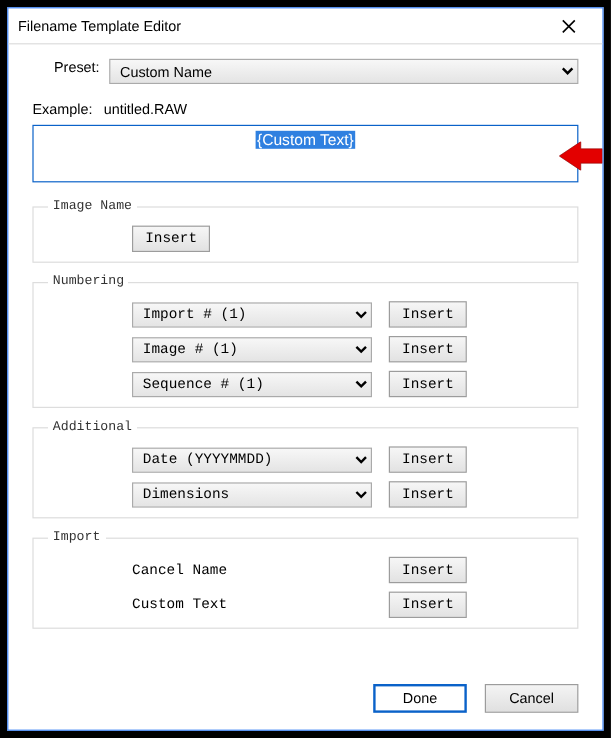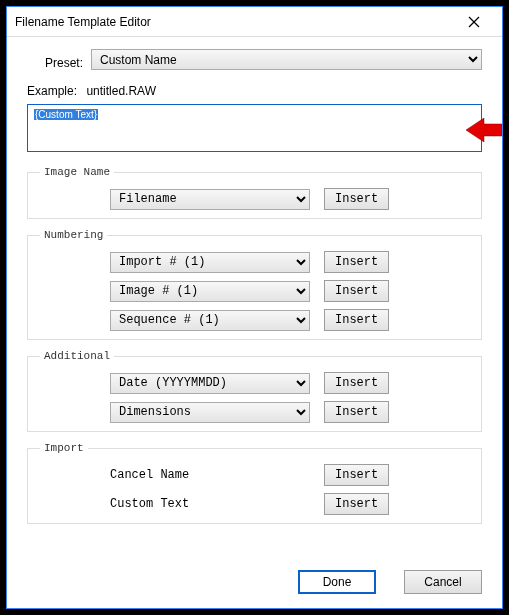--- a/index.html
+++ b/index.html
@@ -46,21 +46,21 @@
   }
   .close-x svg { display: block; margin: 0 auto; }
   .body {
     flex: 1;
     padding: 12px 20px 14px 20px;
     display: flex;
     flex-direction: column;
   }
   .row {
     display: flex;
-    align-items: flex-end;
+    align-items: flex-start;
     margin-bottom: 10px;
   }
   .label-preset {
     width: 56px;
     text-align: right;
     margin-right: 8px;
   }
   .preset-select, .token-select {
     flex: 1;
     height: 21px;
@@ -76,23 +76,24 @@
   .template-input-wrap {
     position: relative;
     margin-bottom: 14px;
   }
   .template-input {
     width: 100%;
     height: 48px;
     border: 1px solid #0a62c9;
     padding: 4px 6px;
     font: inherit;
-    font-size: 10px;
+    font-size: 13px;
     resize: none;
     outline: none;
+    text-align: center;
   }
   .template-text-sel {
     background: #2f80e0;
     color: #fff;
     padding: 0 1px;
   }
   .arrow-callout {
     position: absolute;
     right: -20px;
     top: 14px;
@@ -131,21 +132,21 @@
     min-width: 50px;
     padding: 0 10px;
     background: linear-gradient(#f6f6f6,#e2e2e2);
     border: 1px solid #9c9c9c;
     font: inherit;
     cursor: pointer;
   }
   .footer {
     display: flex;
     justify-content: flex-end;
-    gap: 28px;
+    gap: 15px;
     margin-top: auto;
     padding-top: 6px;
   }
   .btn-primary {
     width: 78px;
     height: 24px;
     border: 2px solid #0a62c9;
     background: #fff;
     font: inherit;
     cursor: pointer;
@@ -196,23 +197,20 @@
         <div class="arrow-callout">
           <svg width="36" height="24" viewBox="0 0 36 24">
             <polygon points="0,12 18,0 18,6 36,6 36,18 18,18 18,24" fill="#e30000" stroke="#8a0000" stroke-width="0.5"></polygon>
           </svg>
         </div>
       </div>
 
       <fieldset class="group">
         <legend>Image Name</legend>
         <div class="token-row">
-          <select class="token-select">
-            <option>Filename</option>
-          </select>
           <button class="btn">Insert</button>
         </div>
       </fieldset>
 
       <fieldset class="group">
         <legend>Numbering</legend>
         <div class="token-row">
           <select class="token-select">
             <option>Import # (1)</option>
           </select>

